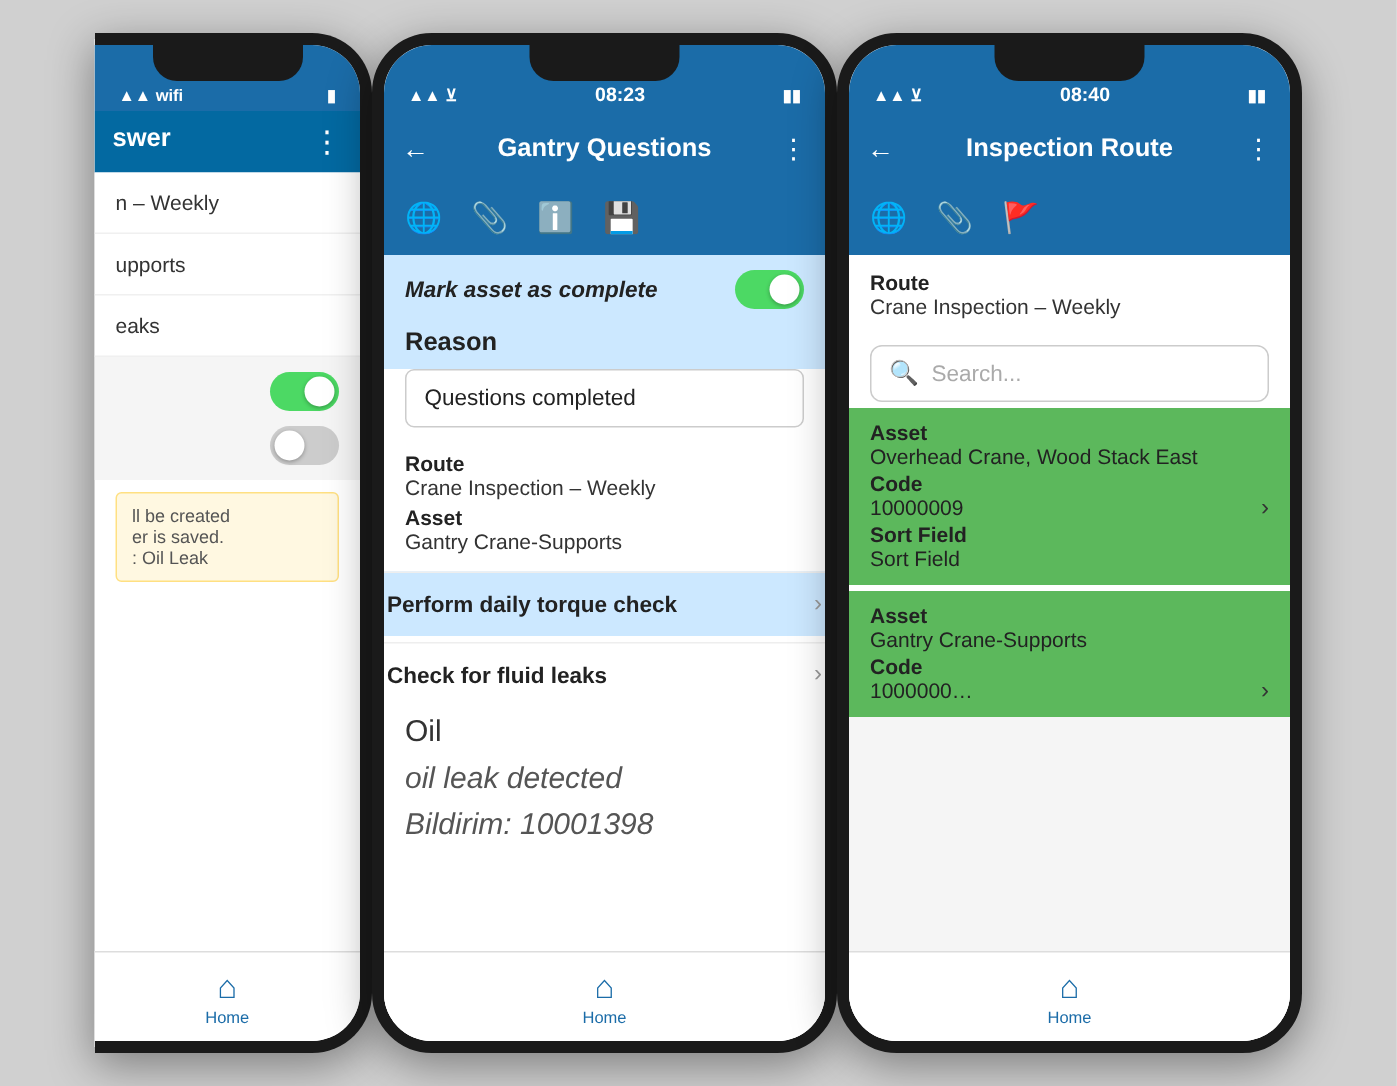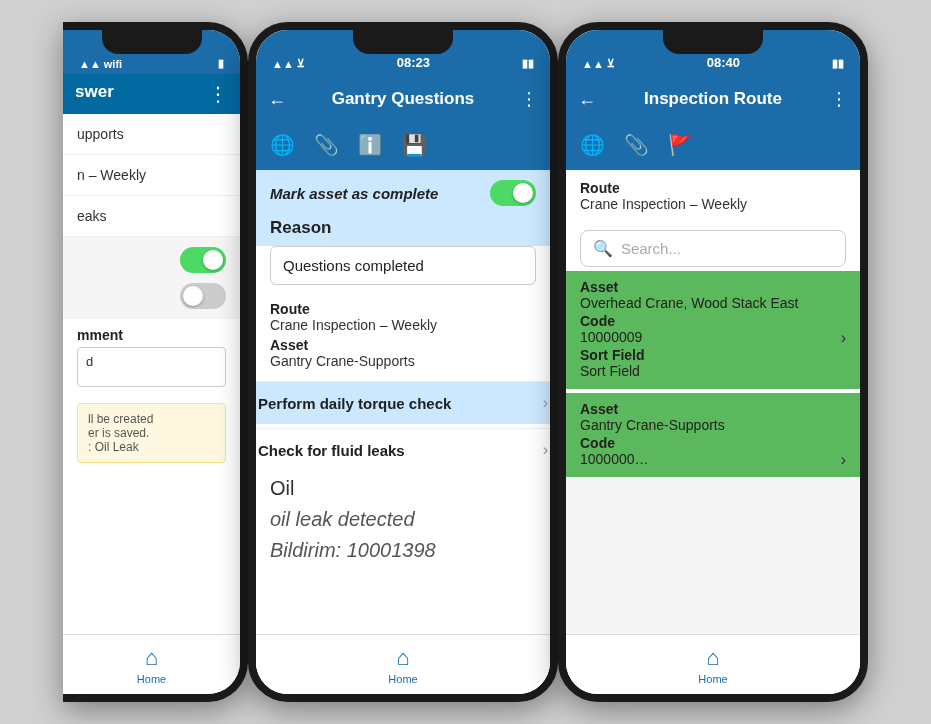--- a/index.html
+++ b/index.html
@@ -439,38 +439,34 @@
         <div class="status-bar-center"></div>
         <div class="status-bar-right">▮</div>
       </div>
 
       <div class="left-partial-header">
         <span style="font-size:17px;font-weight:700;">swer</span>
         <span style="font-size:20px;">⋮</span>
       </div>
 
       <div class="left-partial-items">
+        <div class="left-partial-item">n – Weekly</div>
         <div class="left-partial-item">upports</div>
-        <div class="left-partial-item">n – Weekly</div>
         <div class="left-partial-item">eaks</div>
       </div>
 
       <div class="left-toggle-section">
         <div class="toggle-row-small">
           <div class="toggle"></div>
         </div>
         <div class="toggle-row-small">
           <div class="toggle toggle-off"></div>
         </div>
       </div>
 
-      <div class="comment-section">
-        <div class="comment-label">mment</div>
-        <div class="comment-input">d</div>
-      </div>
 
       <div class="notification-box">
         <span style="white-space:pre-line;">ll be created
 er is saved.
 : Oil Leak</span>
       </div>
 
       <div class="bottom-nav">
         <span class="nav-home-icon">⌂</span>
         <span class="nav-label">Home</span>

